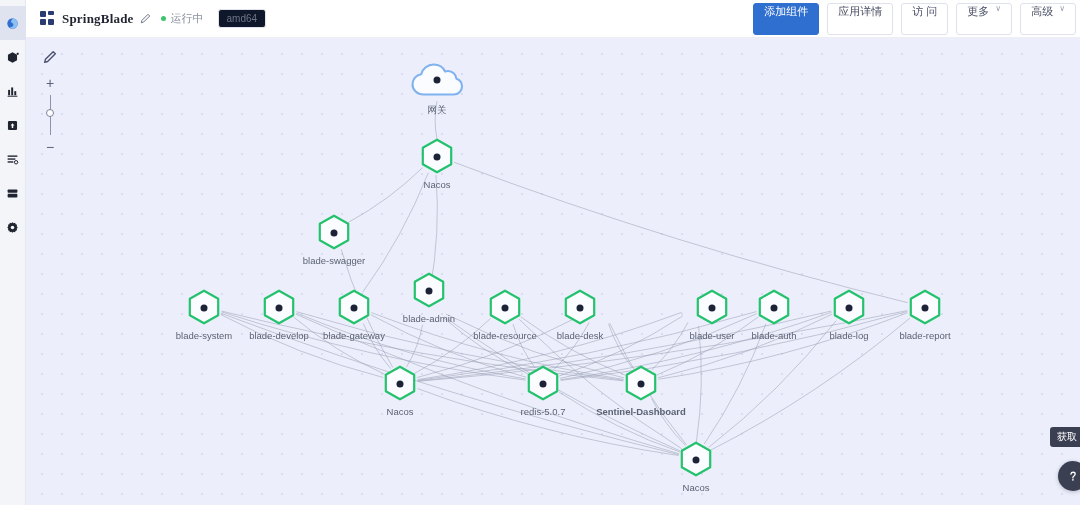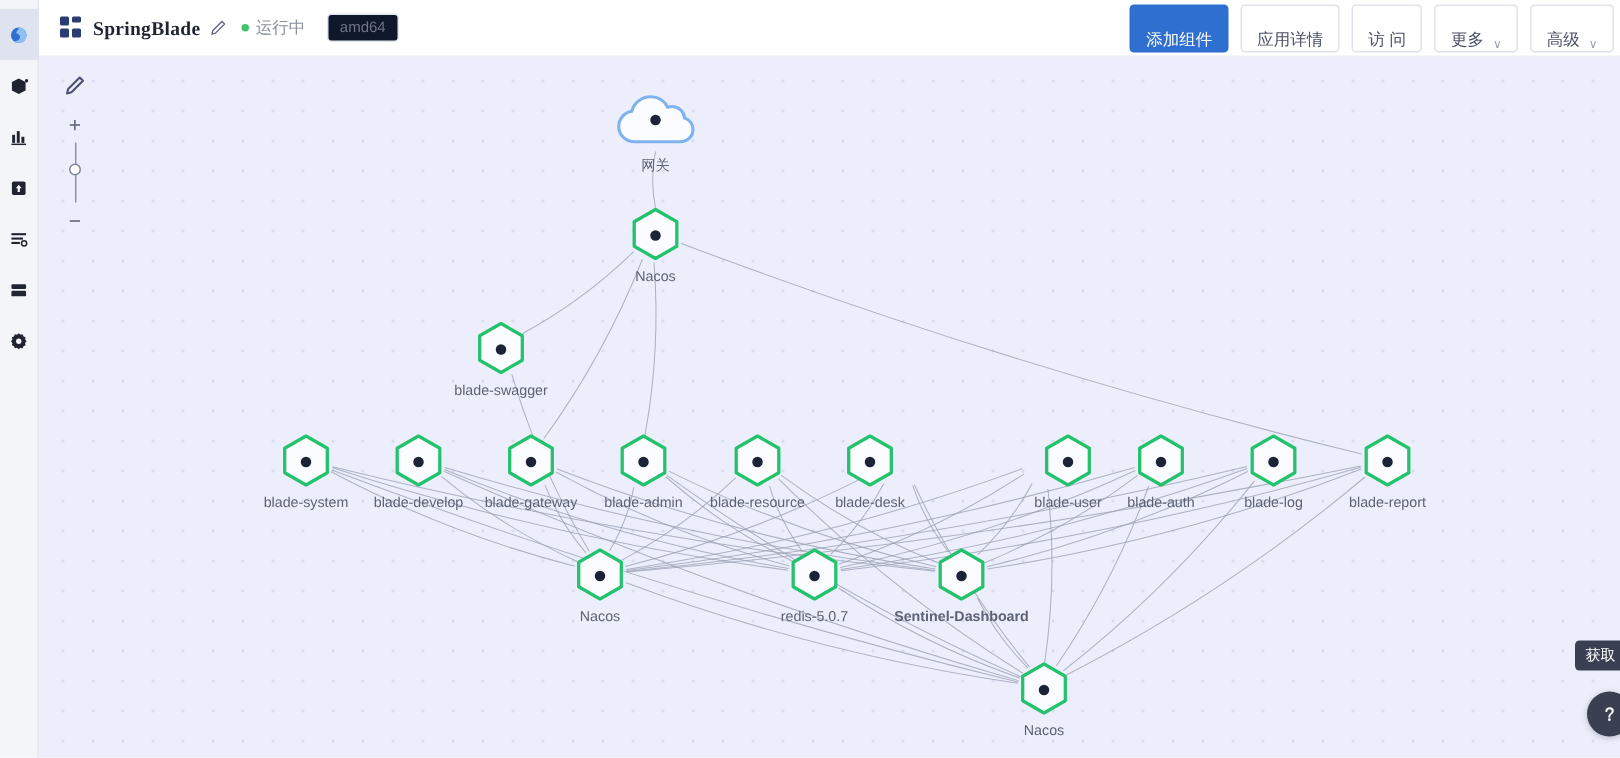--- a/index.html
+++ b/index.html
@@ -51,21 +51,21 @@
   .status .txt{font-size:11px;color:#8a8f9e;}
   .arch-tag{
     margin-left:14px;border:1px solid #e2e5ee;border-radius:3px;
     padding:2px 8px;font-size:10px;color:#6e7488;background:#0f172a;
     line-height:13px;
   }
   .header-spacer{flex:1;}
   .btns{display:flex;align-items:center;gap:8px;}
   .btn{
     height:32px;border:1px solid #dfe2ec;border-radius:3px;background:#fff;
-    font-size:11px;color:#4a5066;padding:0 10px;display:flex;align-items:flex-end;
+    font-size:11px;color:#4a5066;padding:0 10px;display:flex;align-items:flex-start;
     justify-content:center;cursor:pointer;white-space:nowrap;box-sizing:border-box;
     font-family:"Liberation Sans","DejaVu Sans",sans-serif;
   }
   .btn.primary{background:#2f6fd0;border-color:#2f6fd0;color:#fff;}
   .btn .caret{margin-left:6px;font-size:8px;color:#9aa0b3;}
   .btn.wide{min-width:52px;}
 
   
   .canvas{
     position:relative;flex:1;overflow:hidden;
@@ -360,21 +360,21 @@
             <div class="shape">
               <div class="hex">
                 <svg width="34" height="38" viewBox="0 0 34 38">
                   <path d="M17 1.7 31.2 9.8v16.4L17 34.3 2.8 26.2V9.8z" fill="#fbfcff" stroke="#25c26e" stroke-width="2.2" stroke-linejoin="round"></path>
                 </svg>
                 <span class="node-dot"></span>
               </div>
             </div>
             <div class="label">blade-gateway</div>
           </div>
-          <div class="node" style="left: 403px; top: 270px;">
+          <div class="node" style="left: 403px; top: 253px;">
             <div class="shape">
               <div class="hex">
                 <svg width="34" height="38" viewBox="0 0 34 38">
                   <path d="M17 1.7 31.2 9.8v16.4L17 34.3 2.8 26.2V9.8z" fill="#fbfcff" stroke="#25c26e" stroke-width="2.2" stroke-linejoin="round"></path>
                 </svg>
                 <span class="node-dot"></span>
               </div>
             </div>
             <div class="label">blade-admin</div>
           </div>

